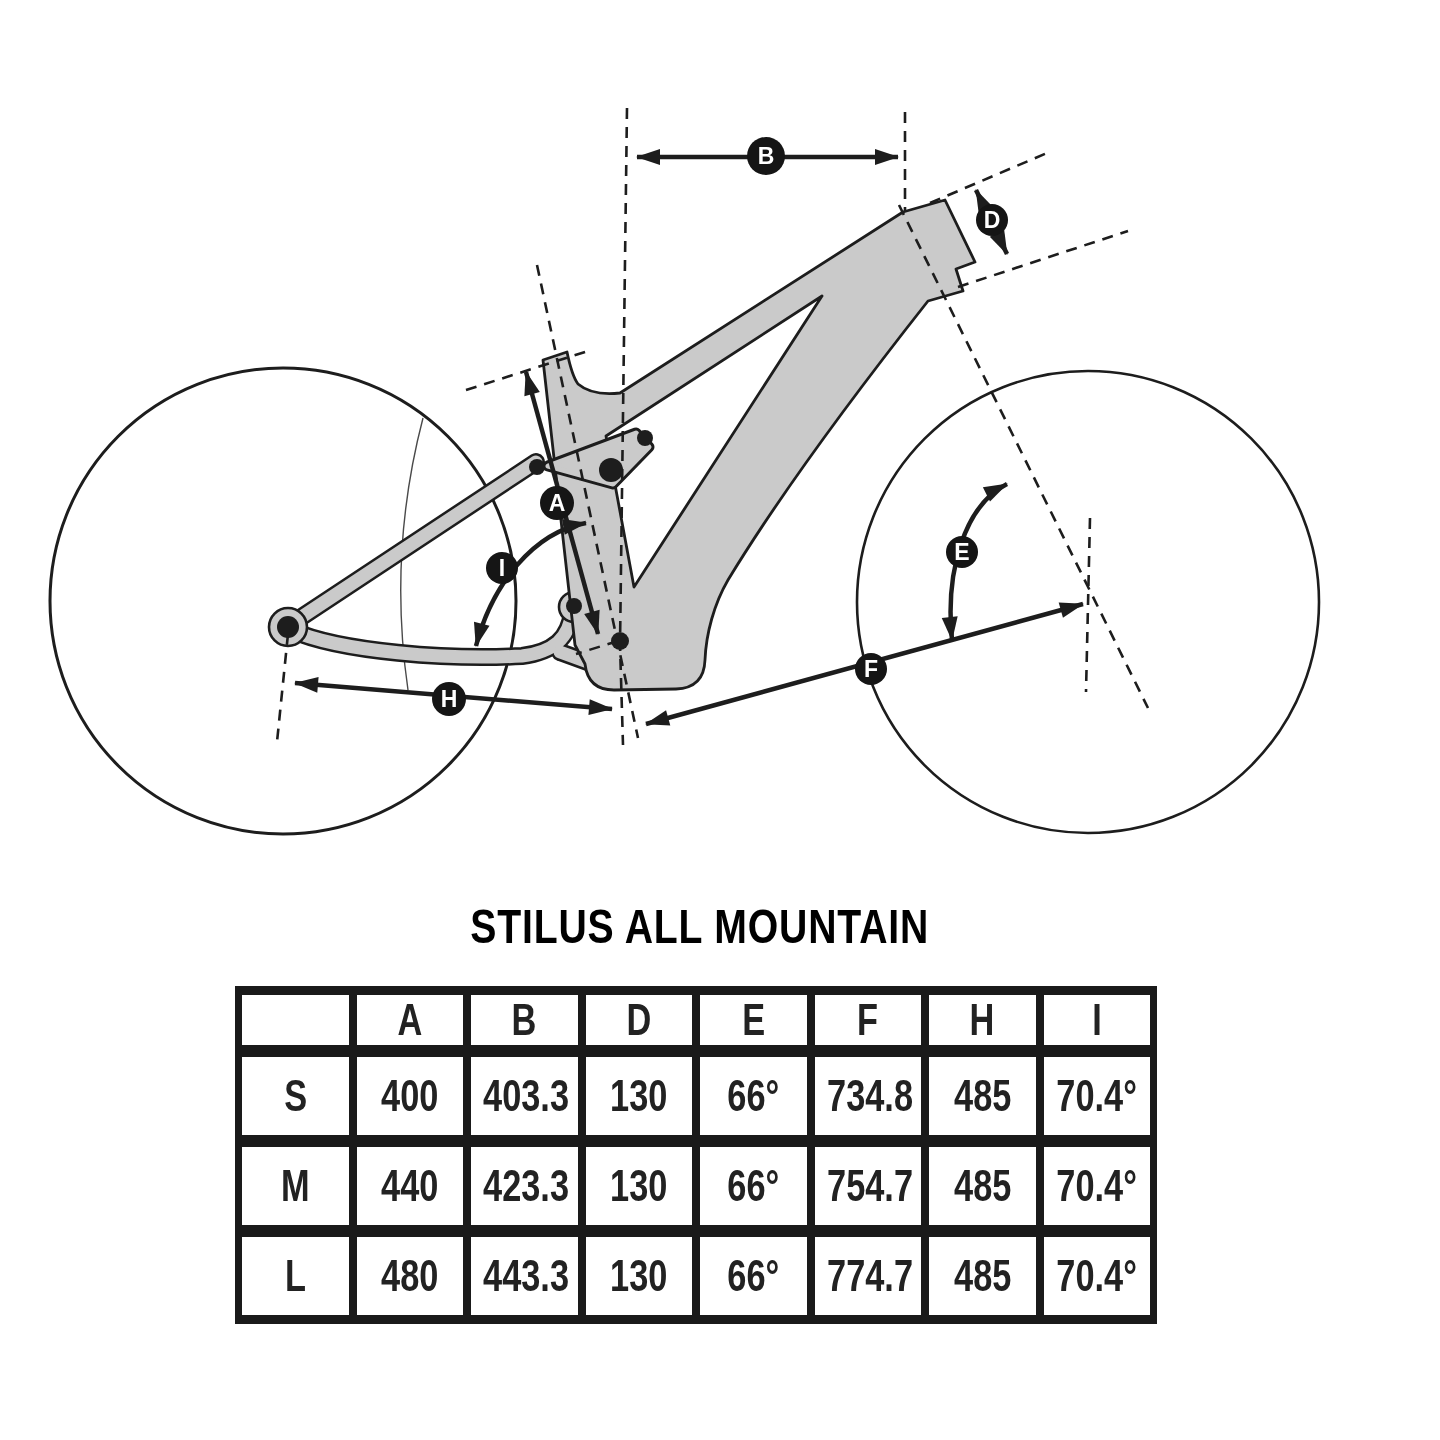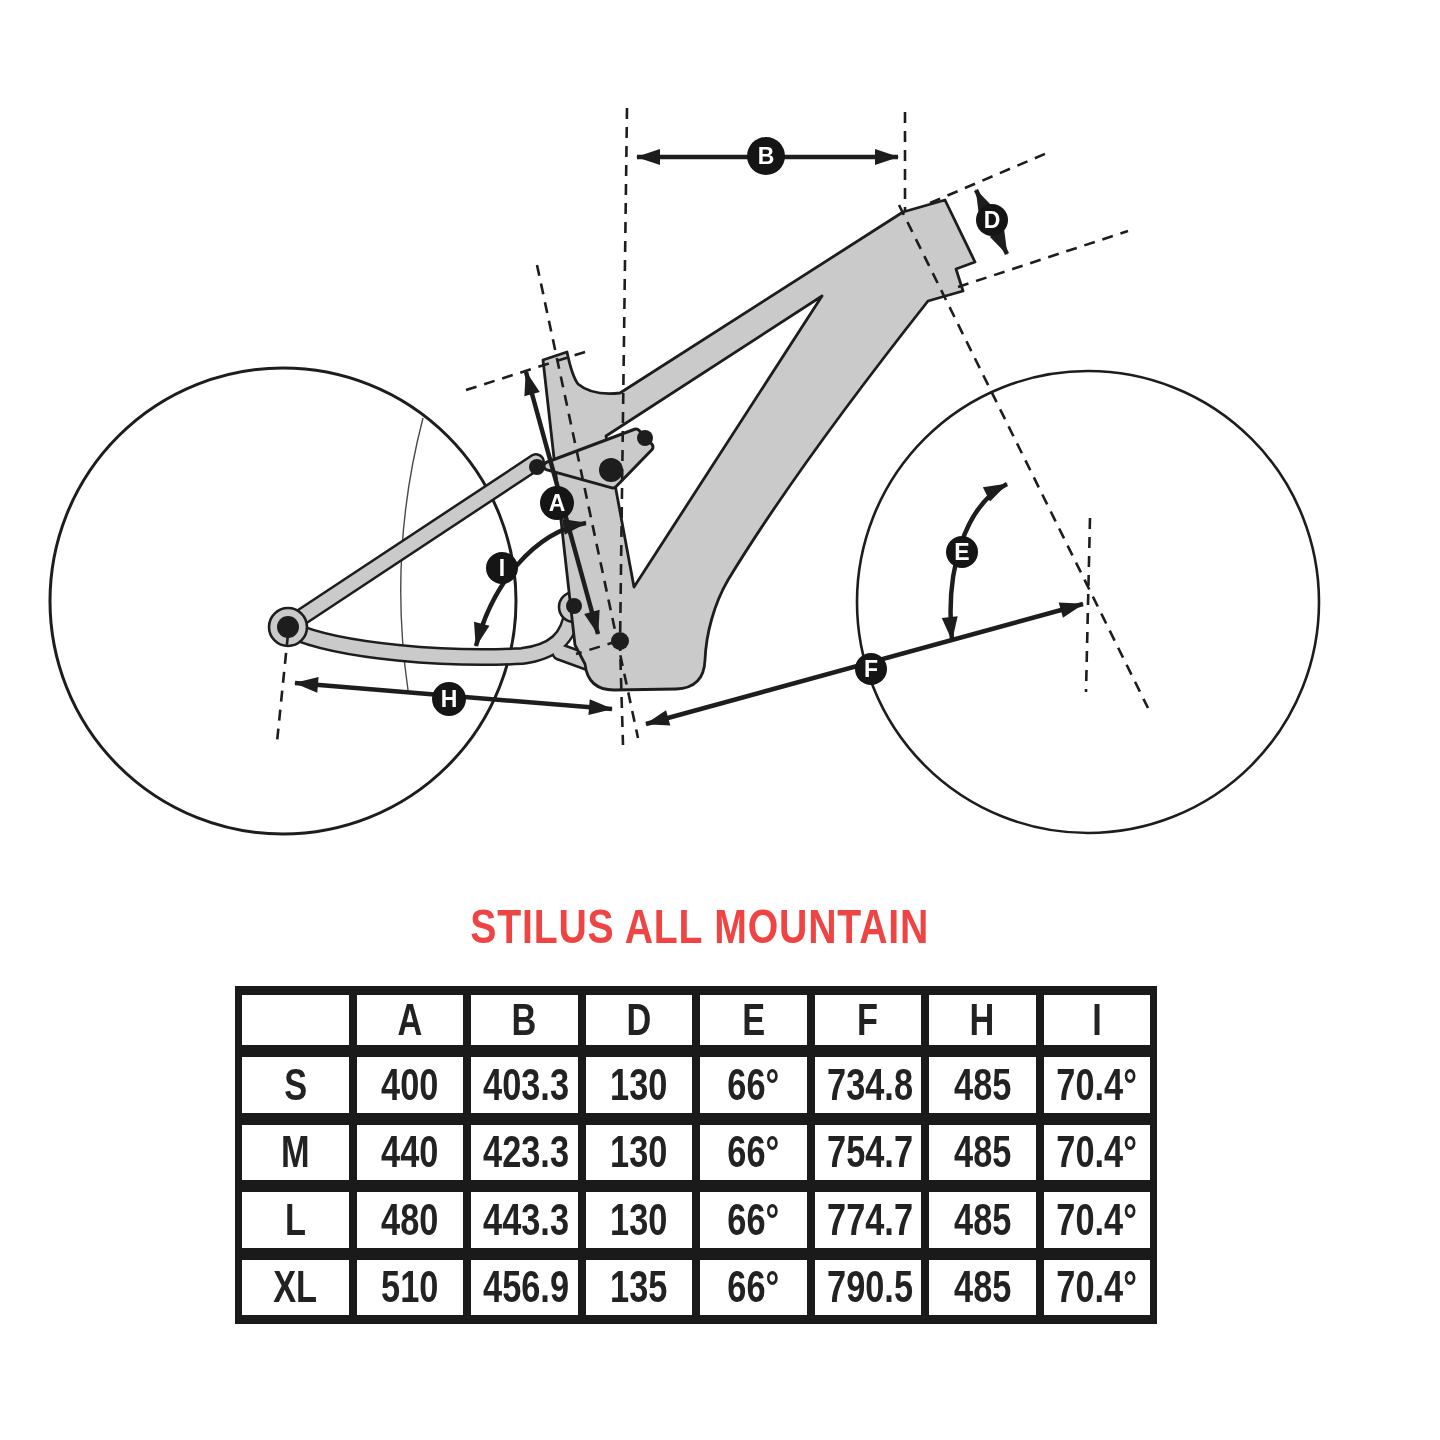--- a/index.html
+++ b/index.html
@@ -1,21 +1,21 @@
 <!DOCTYPE html>
 <html><head>
 <meta charset="utf-8">
 <style>
   html,body{margin:0;padding:0;background:#ffffff;}
   body{width:1440px;height:1440px;position:relative;overflow:hidden;
        font-family:"Liberation Sans", sans-serif;color:#1d1d1d;}
   .stage{position:absolute;inset:0;background:#fff;}
   svg.diagram{position:absolute;left:0;top:0;}
   .title{position:absolute;left:0;top:898px;width:1400px;text-align:center;
-         font-size:49px;font-weight:bold;color:#ef4444;white-space:nowrap;}
+         font-size:49px;font-weight:bold;color:#000000;white-space:nowrap;}
   .title .cx{display:inline-block;transform:scaleX(.8);transform-origin:50% 50%;letter-spacing:1px;}
   table.geo{position:absolute;left:235px;top:986px;width:922px;height:338px;
             table-layout:fixed;border-collapse:separate;border-spacing:0;
             border:3px solid #1a1a1a;background:#1a1a1a;}
   table.geo th, table.geo td{
      background:#fff;border:6px solid #1a1a1a;border-left-width:4px;border-right-width:4px;
      text-align:center;vertical-align:middle;padding:0;
      font-size:44px;font-weight:bold;color:#222;}
   .cn{display:inline-block;transform:scaleX(.78);transform-origin:50% 50%;white-space:nowrap;}
   .badge-txt{font-weight:bold;font-size:23px;fill:#fff;}
@@ -166,26 +166,16 @@
         <tr>
           <th><span class="cn">L</span></th>
           <td><span class="cn">480</span></td>
           <td><span class="cn">443.3</span></td>
           <td><span class="cn">130</span></td>
           <td><span class="cn">66°</span></td>
           <td><span class="cn">774.7</span></td>
           <td><span class="cn">485</span></td>
           <td><span class="cn">70.4°</span></td>
         </tr>
-        <tr>
-          <th><span class="cn">XL</span></th>
-          <td><span class="cn">510</span></td>
-          <td><span class="cn">456.9</span></td>
-          <td><span class="cn">135</span></td>
-          <td><span class="cn">66°</span></td>
-          <td><span class="cn">790.5</span></td>
-          <td><span class="cn">485</span></td>
-          <td><span class="cn">70.4°</span></td>
-        </tr>
       </tbody>
 </table>
 
 </div>
 
 </body></html>

